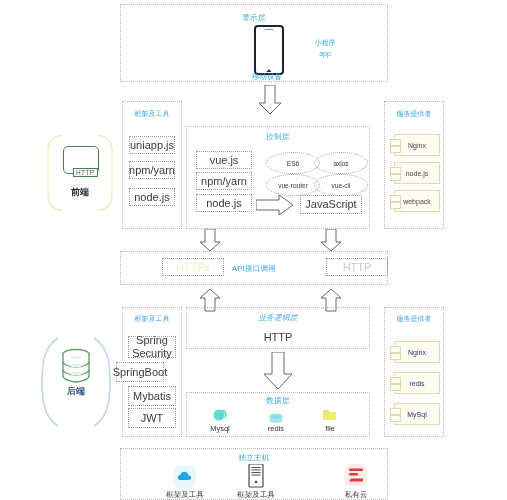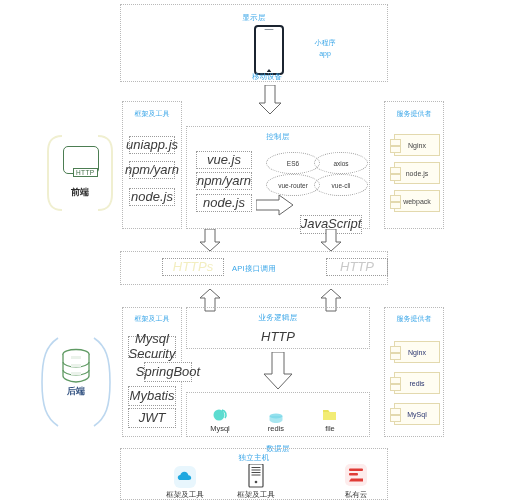--- a/index.html
+++ b/index.html
@@ -12,22 +12,22 @@
   .dotted{border:1px dotted #b9b9b9;}
   .layer-title{
     color:#3aa6e8;font-size:7.5px;text-align:center;width:100%;
     position:absolute;left:0;letter-spacing:.3px;
   }
   .panel-title{
     color:#3aa6e8;font-size:7px;text-align:center;width:100%;
     position:absolute;left:0;
   }
   .boxlabel{
-    font-size:13px;color:#3b3b3b;display:flex;align-items:center;
-    justify-content:center;text-align:center;line-height:1.15;font-style:italic;
+    font-size:11px;color:#3b3b3b;display:flex;align-items:center;
+    justify-content:center;text-align:center;line-height:1.15;
   }
   .dbox{
     border:1px dotted #9b9b9b;background:#fff;
   }
   
   .phone{
     position:absolute;width:26px;height:46px;border:2.5px solid #1b2430;
     border-radius:4px;background:#fff;
   }
   .phone .screen{position:absolute;left:1px;right:1px;top:5px;bottom:5px;background:#fff;}
@@ -127,21 +127,21 @@
 <div class="ell" style="left:266px;top:152px;width:52px;height:20px;">ES6</div>
 <div class="ell" style="left:314px;top:152px;width:52px;height:20px;">axios</div>
 <div class="ell" style="left:266px;top:174px;width:52px;height:20px;">vue-router</div>
 <div class="ell" style="left:314px;top:174px;width:52px;height:20px;">vue-cli</div>
 
 <div class="arrow" style="left:256px;top:194px;">
   <svg width="38" height="22" viewBox="0 0 38 22">
       <polygon points="0,6 23,6 23,1 37,11 23,21 23,16 0,16" fill="#ffffff" stroke="#666" stroke-width="1"></polygon>
     </svg>
 </div>
-<div class="abs dbox boxlabel" style="left:300px;top:195px;width:62px;height:19px;margin-top:20px;">JavaScript</div>
+<div class="abs dbox boxlabel" style="left:300px;top:195px;width:62px;height:19px;">JavaScript</div>
 
 <div class="abs dotted" style="left:384px;top:101px;width:60px;height:128px;"></div>
 <div class="panel-title" style="left:384px;top:109px;width:60px;">服务提供者</div>
 <div class="comp front" style="left:394px;top:134px;width:44px;height:20px;">
   <span class="tab t1"></span>
   <span class="tab t2"></span>
   <span>Nginx</span>
 </div>
 <div class="comp front" style="left:394px;top:162px;width:44px;height:20px;">
   <span class="tab t1"></span>
@@ -195,37 +195,37 @@
     <path d="M3 22 C3 24.5 9 27 16 27 C23 27 29 24.5 29 22" fill="none" stroke="#5f9a63" stroke-width="1.1"></path>
     <rect x="11" y="8" width="10" height="3" fill="#eaf2ea"></rect>
     <rect x="11" y="16" width="10" height="3" fill="#eaf2ea"></rect>
     <rect x="11" y="24" width="10" height="3" fill="#eaf2ea"></rect>
   </svg>
 </div>
 <div class="side-label blue" style="left:38px;top:385px;width:76px;">后端</div>
 
 <div class="abs dotted" style="left:122px;top:307px;width:60px;height:130px;"></div>
 <div class="panel-title" style="left:122px;top:314px;width:60px;">框架及工具</div>
-<div class="abs dbox boxlabel" style="left:128px;top:336px;width:48px;height:22px;">Mysql Security</div>
-<div class="abs dbox boxlabel" style="left:144px;top:362px;width:48px;height:20px;">SpringBoot</div>
+<div class="abs dbox boxlabel" style="left:128px;top:336px;width:48px;height:22px;">Spring Security</div>
+<div class="abs dbox boxlabel" style="left:116px;top:362px;width:48px;height:20px;">SpringBoot</div>
 <div class="abs dbox boxlabel" style="left:128px;top:386px;width:48px;height:20px;">Mybatis</div>
 <div class="abs dbox boxlabel" style="left:128px;top:408px;width:48px;height:20px;">JWT</div>
 
 <div class="abs dotted" style="left:186px;top:307px;width:184px;height:42px;"></div>
-<div class="layer-title" style="left:186px;top:313px;width:184px;">业务逻辑层</div>
+<div class="layer-title" style="left:186px;top:313px;width:184px;font-style:italic;">业务逻辑层</div>
 <div class="abs boxlabel" style="left:196px;top:330px;width:164px;height:14px;">HTTP</div>
 
 <div class="arrow" style="left:262px;top:352px;">
   <svg width="32" height="38" viewBox="0 0 32 38">
       <polygon points="10,0 22,0 22,22 30,22 16,37 2,22 10,22" fill="#ffffff" stroke="#666" stroke-width="1"></polygon>
     </svg>
 </div>
 
 <div class="abs dotted" style="left:186px;top:392px;width:184px;height:45px;"></div>
-<div class="layer-title" style="left:186px;top:396px;width:184px;margin-top:48px;">数据层</div>
+<div class="layer-title" style="left:186px;top:396px;width:184px;">数据层</div>
 
 <div class="abs" style="left:212px;top:408px;width:16px;height:14px;">
   <svg width="16" height="14" viewBox="0 0 16 14">
     <ellipse cx="7" cy="7" rx="5.5" ry="5.5" fill="#3fd6c8" opacity="0.85"></ellipse>
     <path d="M10 2 C14 3 15 7 13 10" fill="none" stroke="#3fd6c8" stroke-width="1.6" opacity="0.9"></path>
   </svg>
 </div>
 <div class="caption" style="left:185px;top:424px;">Mysql</div>
 
 <div class="abs" style="left:268px;top:410px;width:16px;height:12px;">

